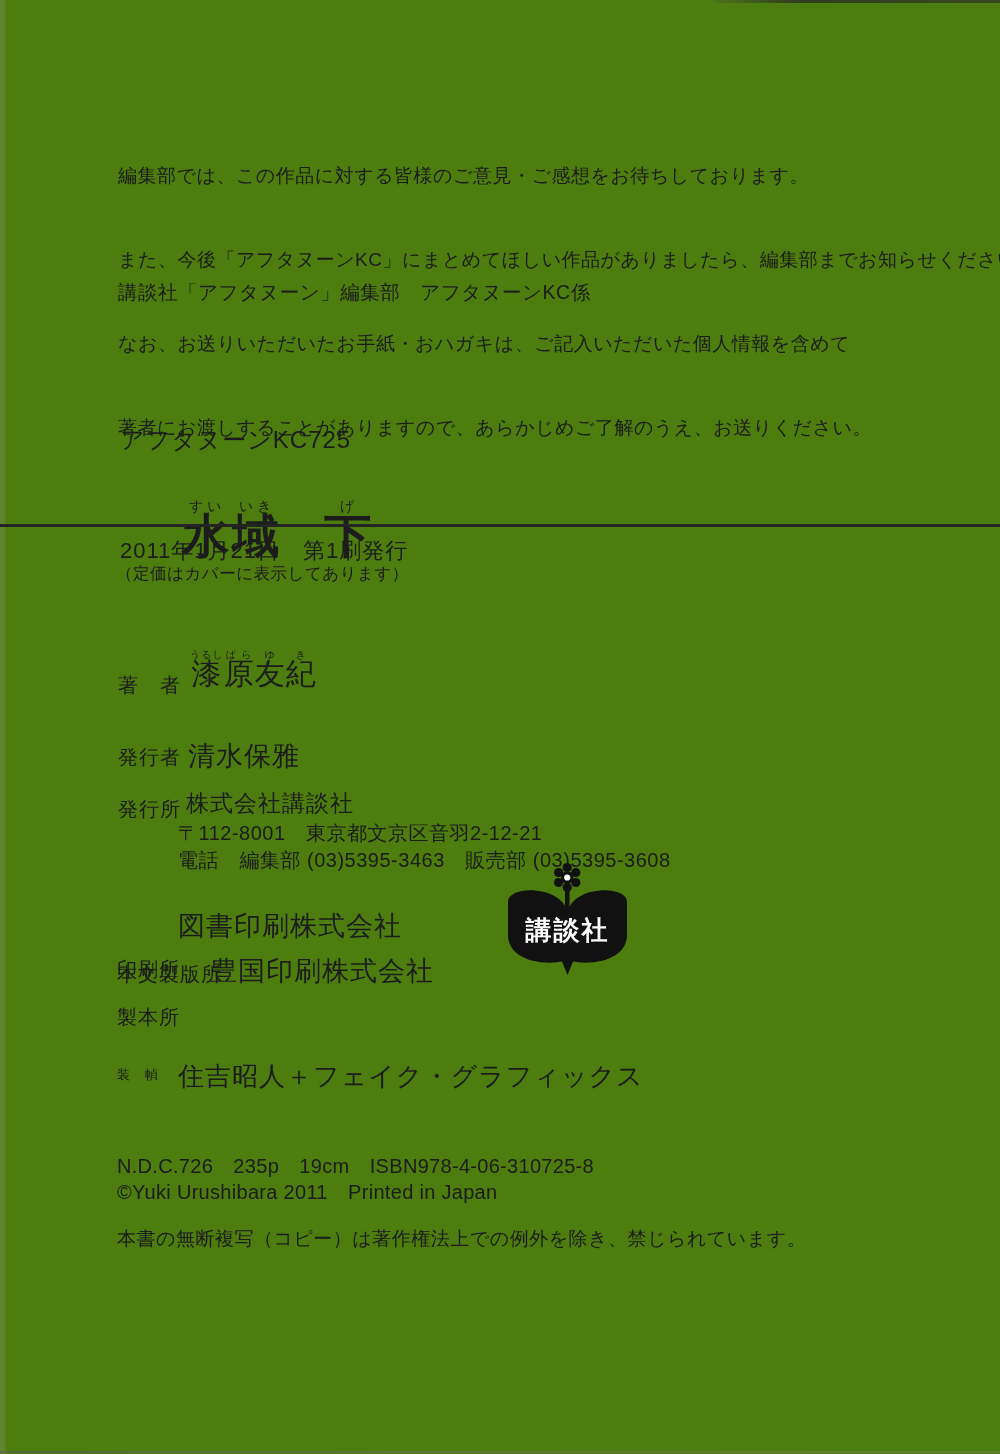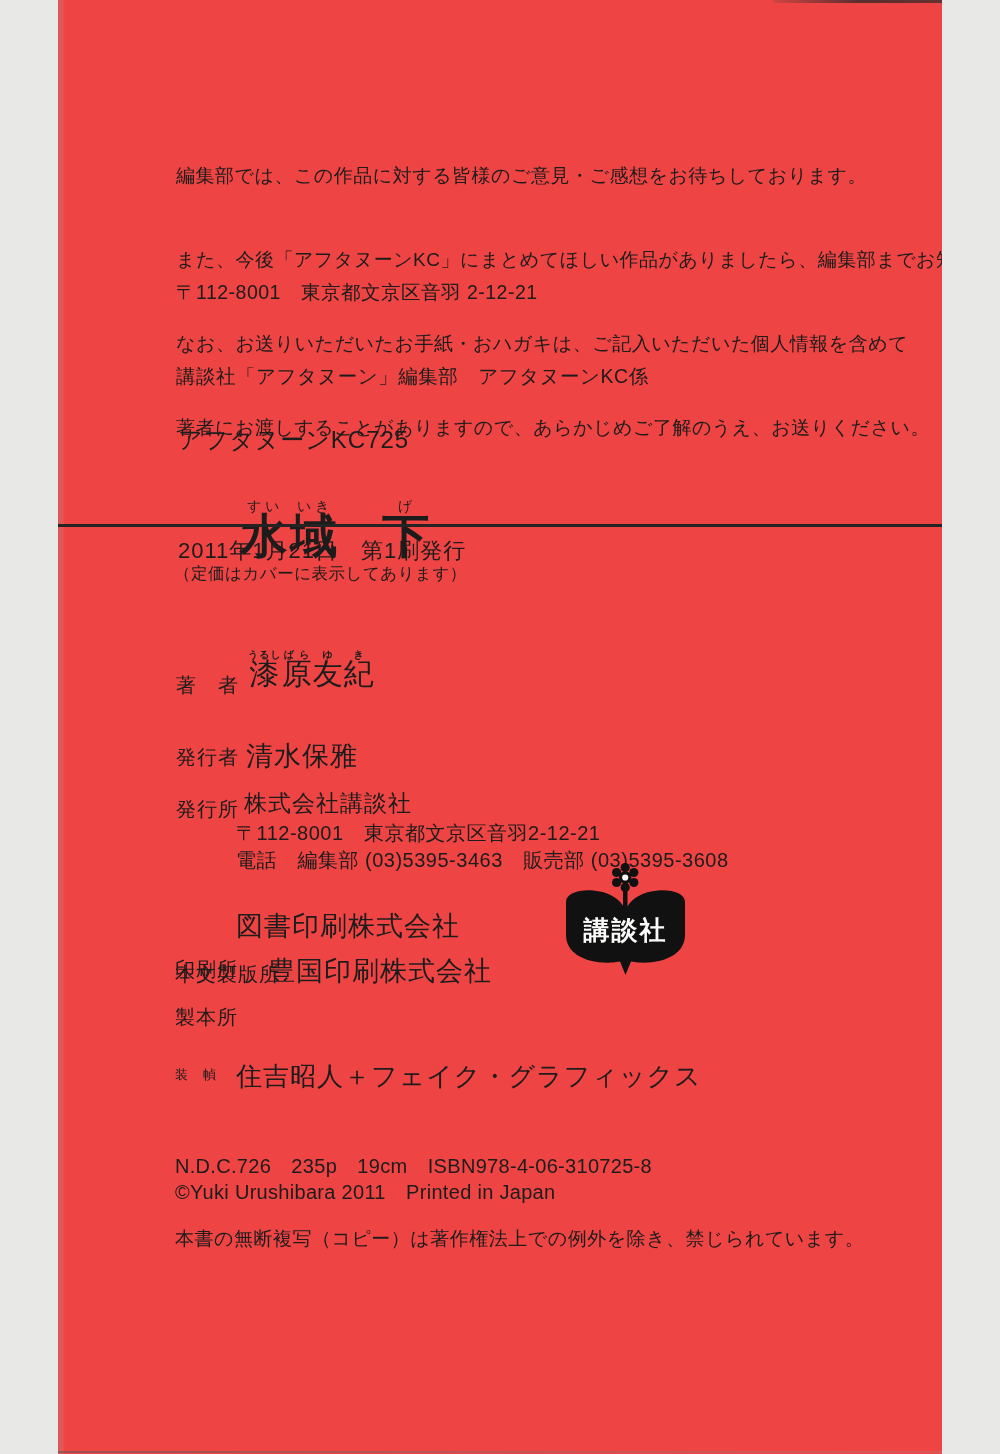--- a/index.html
+++ b/index.html
@@ -1,19 +1,19 @@
 <!DOCTYPE html>
 <html lang="ja"><head>
 <meta charset="utf-8">
 <style>
   html,body{margin:0;padding:0;}
   body{background:#e8e8e6;font-family:"Liberation Sans","DejaVu Sans",sans-serif;}
   .page{
-    position:relative;width:884px;height:1454px;margin:0 auto;
-    background:#ef4444;color:#1c1c1c;overflow:hidden;
+    position:relative;width:1000px;height:1454px;margin:0 auto;
+    background:#4d7c0f;color:#1c1c1c;overflow:hidden;
   }
   
   .edge-top{position:absolute;top:0;left:715px;width:285px;height:3px;
     background:linear-gradient(to right,rgba(60,60,60,.15),rgba(40,40,40,.75) 30%,rgba(40,40,40,.6));}
   .edge-bottom{position:absolute;bottom:1px;left:0;width:100%;height:2px;
     background:linear-gradient(to right,rgba(90,90,90,.55),rgba(120,120,120,.35) 60%,rgba(150,150,150,.25));}
   .edge-left{position:absolute;top:0;left:0;width:7px;height:100%;
     background:linear-gradient(to right,rgba(140,140,140,.35),rgba(190,190,190,.15) 60%,transparent);}
   .blk{position:absolute;white-space:pre;}
   .notice{left:118px;top:106px;font-size:19px;line-height:28px;letter-spacing:.5px;}
@@ -21,21 +21,21 @@
   .series{left:120px;top:424px;font-size:24px;letter-spacing:1px;}
   .title{left:118px;top:452px;font-size:47px;font-weight:600;letter-spacing:3px;line-height:1;}
   .title ruby rt{font-size:14px;font-weight:400;letter-spacing:4px;text-align:center;}
   .vol{margin-left:42px;}
   .rule{position:absolute;left:0;top:524px;width:1000px;height:3px;background:#242424;}
   .edition{left:120px;top:536px;font-size:22px;letter-spacing:1px;}
   .price-note{left:116px;top:563px;font-size:16.5px;letter-spacing:.5px;}
   .row-label{position:absolute;font-size:20px;letter-spacing:1px;}
   .row-name{position:absolute;font-size:27px;letter-spacing:1px;}
   .author-name{font-size:30px;}
-  .author-name ruby rt{font-size:10px;font-weight:700;letter-spacing:1px;}
+  .author-name ruby rt{font-size:10px;font-weight:400;letter-spacing:1px;}
   .house-name{font-size:23px;}
   .sub-line{position:absolute;font-size:20px;letter-spacing:.5px;}
   .design-name{font-size:26px;}
   .meta-line{position:absolute;font-size:20px;letter-spacing:.3px;}
   .legal{position:absolute;font-size:19px;line-height:29px;letter-spacing:.5px;}
   .logo{position:absolute;left:504px;top:863px;width:127px;height:125px;}
 </style>
 </head>
 <body>
 
@@ -45,21 +45,20 @@
   <div class="edge-bottom"></div>
 
   <div class="blk notice">
     <div>編集部では、この作品に対する皆様のご意見・ご感想をお待ちしております。</div>
     <div>また、今後「アフタヌーンKC」にまとめてほしい作品がありましたら、編集部までお知らせください。</div>
     <div>なお、お送りいただいたお手紙・おハガキは、ご記入いただいた個人情報を含めて</div>
     <div>著者にお渡しすることがありますので、あらかじめご了解のうえ、お送りください。</div>
   </div>
 
   <div class="blk address">
-    <div>〒112-8001　東京都文京区音羽 2-12-21</div>
     <div>講談社「アフタヌーン」編集部　アフタヌーンKC係</div>
   </div>
 
   <div class="blk series">アフタヌーンKC725</div>
 
   <div class="blk title">
     <ruby><span>水</span><rt>すい</rt></ruby><ruby><span>域</span><rt>いき</rt></ruby><ruby class="vol"><span>下</span><rt>げ</rt></ruby>
   </div>
 
   <div class="rule"></div>

